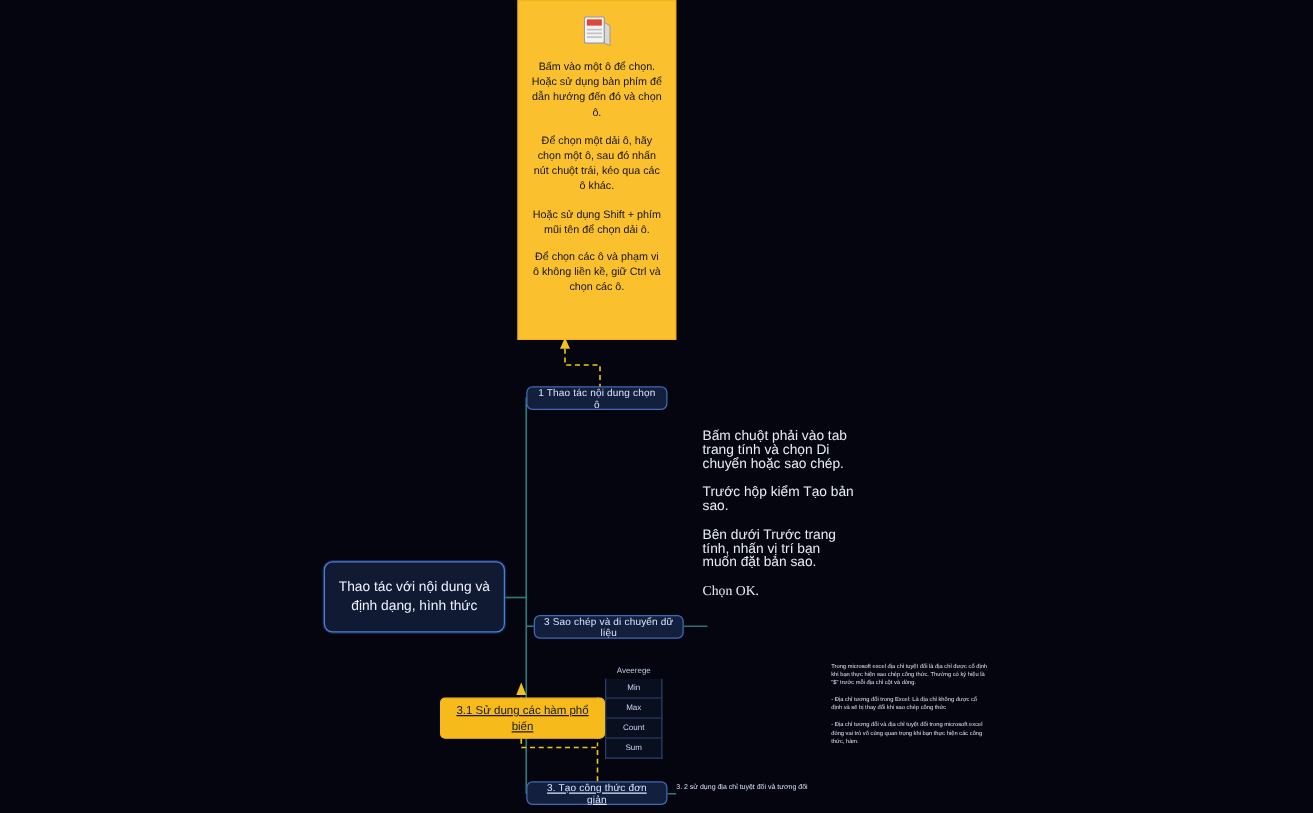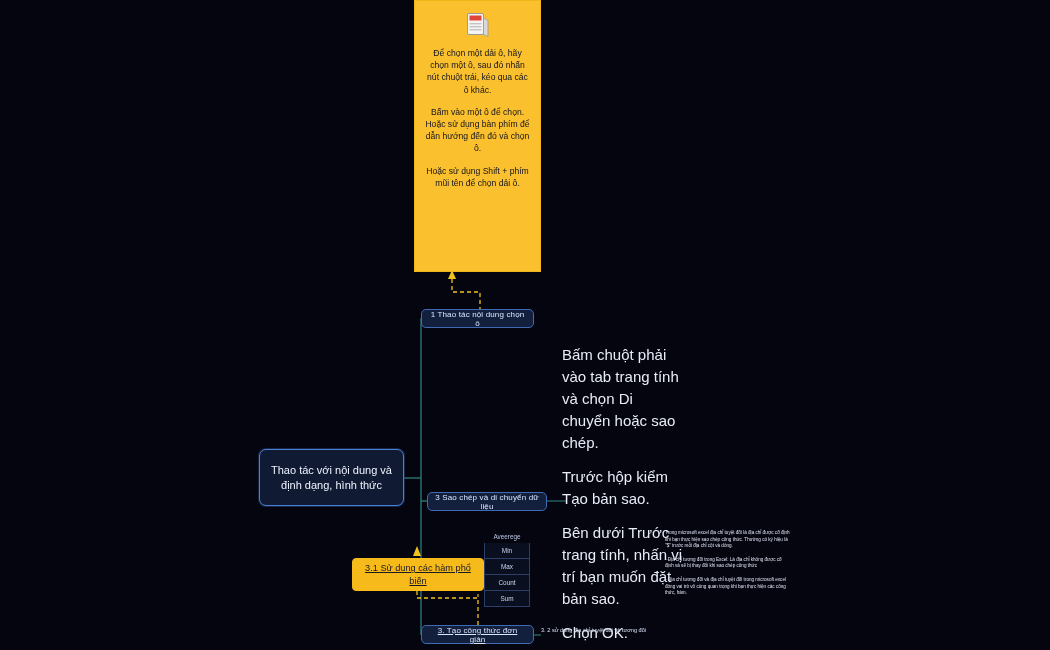--- a/index.html
+++ b/index.html
@@ -82,24 +82,24 @@
   .fn-item.first{
     border:none;background:transparent;color:#b9c7e4;height:13px;
   }
 
   
   .textblock{
     position:absolute;color:#e7ecf7;
   }
   .tb-copy{
     left:562px;top:344px;width:122px;
-    font-size:15px;line-height:22px;
+    font-size:11px;line-height:11px;
   }
   .tb-copy p{margin:0 0 12px 0;}
-  .tb-copy p:last-child{margin-bottom:0;}
+  .tb-copy p:last-child{margin-bottom:0;font-family:Liberation Serif, serif;}
 
   .tb-abs{
     left:665px;top:530px;width:126px;
     font-size:4.6px;line-height:6.6px;color:#dfe6f4;
   }
   .tb-abs p{margin:0 0 7px 0;}
   .tb-abs p:last-child{margin-bottom:0;}
 
   .tb-subbranch{
     left:541px;top:627px;
@@ -143,23 +143,24 @@
     <div class="note-icon">
       <svg width="22" height="24" viewBox="0 0 22 24" aria-hidden="true">
         <rect x="0.5" y="0.5" width="16" height="21" rx="1.5" fill="#f4f4f4" stroke="#9a9a9a"></rect>
         <rect x="2.5" y="2.5" width="12" height="5" fill="#e0453c"></rect>
         <rect x="2.5" y="10" width="12" height="1.4" fill="#c3c3c3"></rect>
         <rect x="2.5" y="13" width="12" height="1.4" fill="#c3c3c3"></rect>
         <rect x="2.5" y="16" width="12" height="1.4" fill="#c3c3c3"></rect>
         <path d="M16.5 5 L21 7.5 L21 23.5 L16.5 21.5 Z" fill="#d8d8d8" stroke="#9a9a9a" stroke-width="0.8"></path>
       </svg>
     </div>
+    <p>Bấm vào một ô để chọn. Hoặc sử dụng bàn phím để dẫn hướng đến đó và chọn ô.</p>
     <p>Để chọn một dải ô, hãy chọn một ô, sau đó nhấn nút chuột trái, kéo qua các ô khác.</p>
-    <p>Bấm vào một ô để chọn. Hoặc sử dụng bàn phím để dẫn hướng đến đó và chọn ô.</p>
     <p>Hoặc sử dụng Shift + phím mũi tên để chọn dải ô.</p>
+    <p>Để chọn các ô và phạm vi ô không liền kề, giữ Ctrl và chọn các ô.</p>
   </div>
 
   <div class="node node-central">Thao tác với nội dung và định dạng, hình thức</div>
 
   <div class="node node-branch node-b1">1 Thao tác nội dung chọn ô</div>
   <div class="node node-branch node-b2">3 Sao chép và di chuyển dữ liệu</div>
   <div class="node node-branch node-b3">3. Tạo công thức đơn giản</div>
 
   <div class="node node-selected">3.1 Sử dụng các hàm  phổ biến</div>
 

